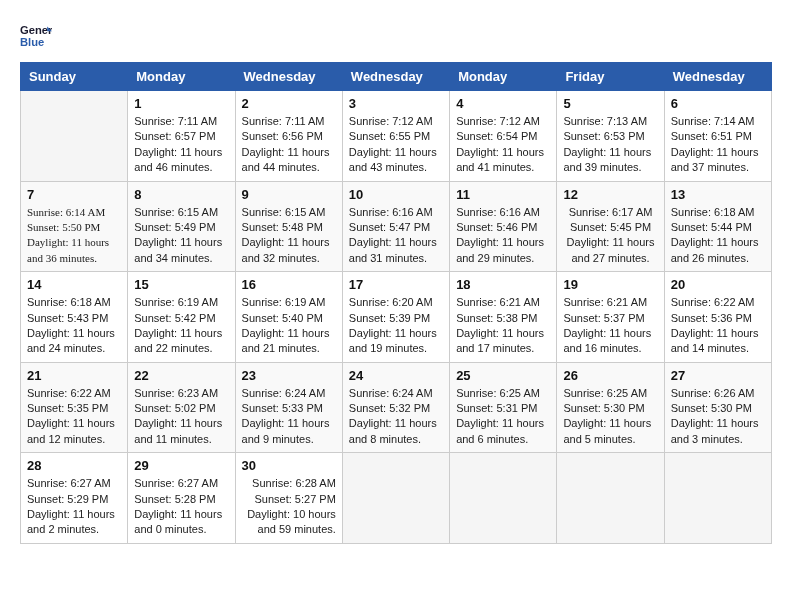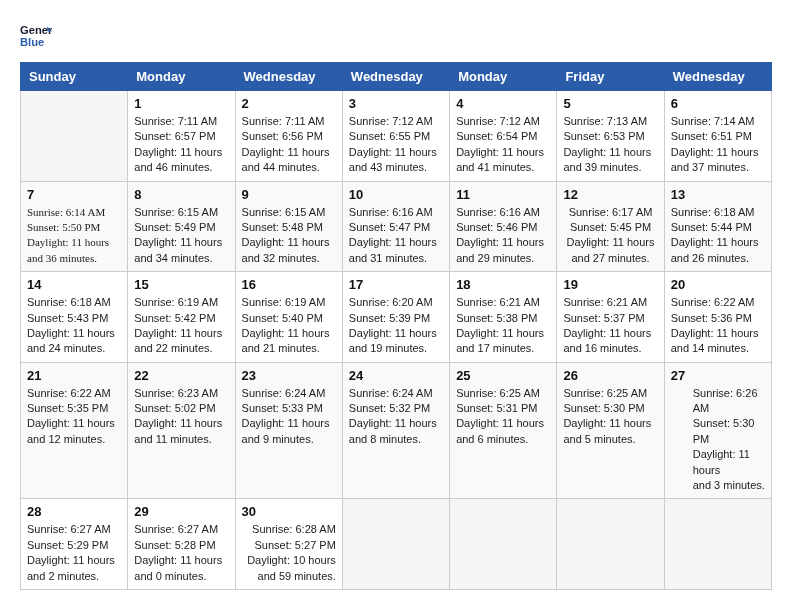--- a/index.html
+++ b/index.html
@@ -298,21 +298,21 @@
         </td>
         <td>
           <div class="day-number">26</div>
           <div class="day-info" style="white-space: pre-line;">Sunrise: 6:25 AM
 Sunset: 5:30 PM
 Daylight: 11 hours
 and 5 minutes.</div>
         </td>
         <td>
           <div class="day-number">27</div>
-          <div class="day-info" style="white-space: pre-line; margin-left: 22px;">Sunrise: 6:26 AM
+          <div class="day-info" style="white-space: pre-line;">Sunrise: 6:26 AM
 Sunset: 5:30 PM
 Daylight: 11 hours
 and 3 minutes.</div>
         </td>
       </tr>
       <tr>
         <td>
           <div class="day-number">28</div>
           <div class="day-info" style="white-space: pre-line;">Sunrise: 6:27 AM
 Sunset: 5:29 PM

